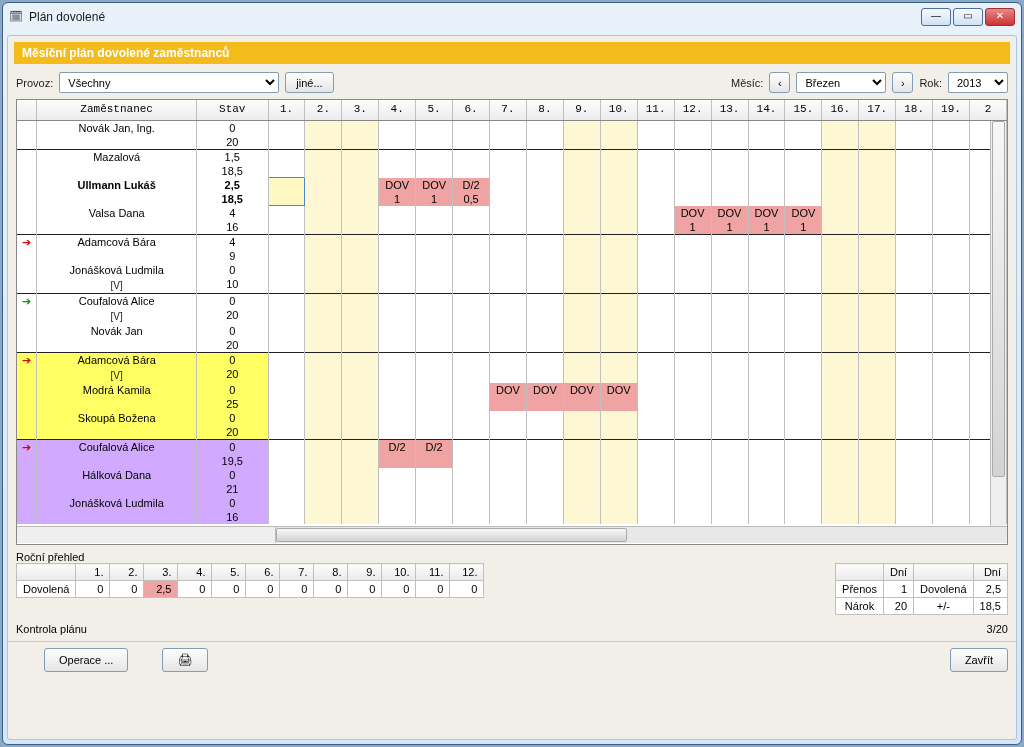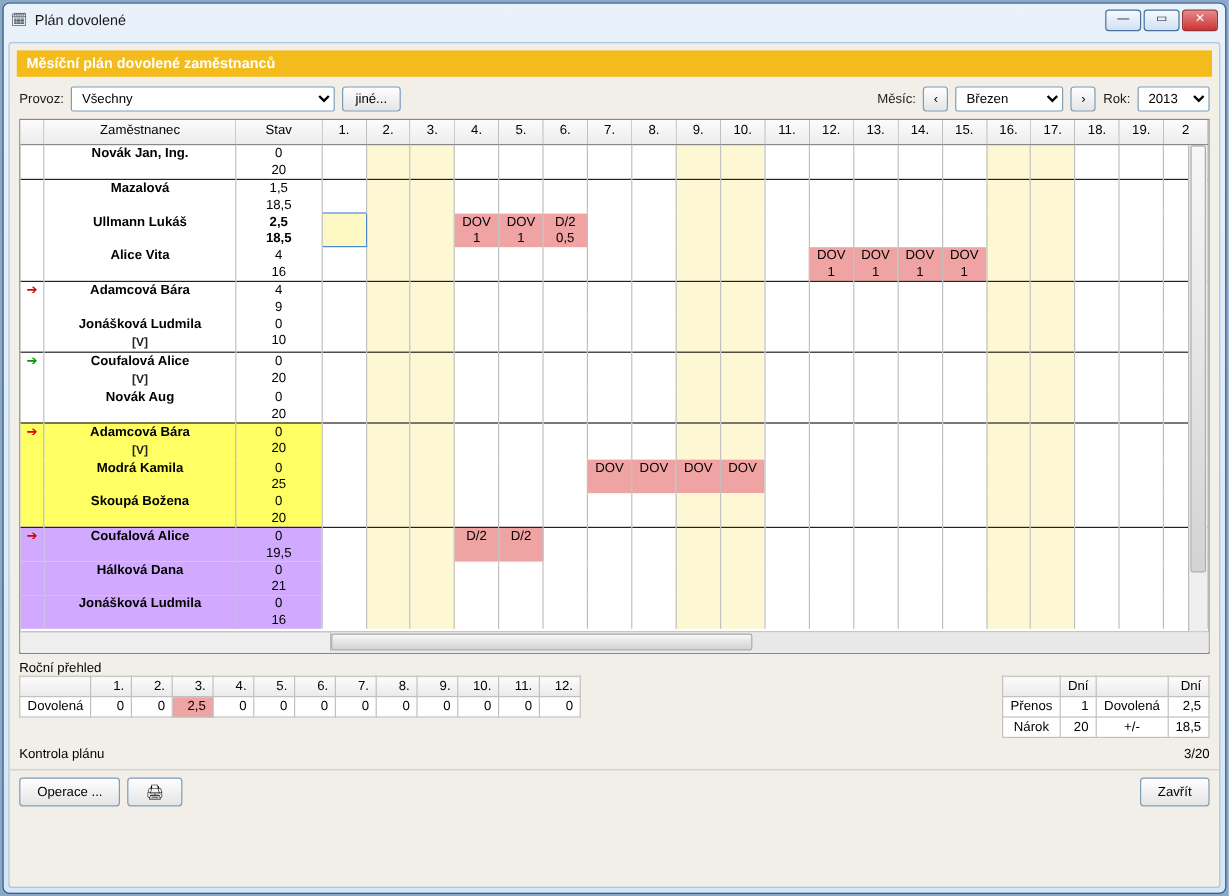--- a/index.html
+++ b/index.html
@@ -63,23 +63,23 @@
   .grid-wrap { border:1px solid #888; margin:0 8px; background:#fff; height:446px; position:relative; }
   .grid-scroll { overflow:auto; height:calc(100% - 18px); }
   table.grid { border-collapse:collapse; table-layout:fixed; }
   table.grid th, table.grid td {
     border-right:1px solid #c0c0c0; padding:0; text-align:center; vertical-align:top;
     height:16px; line-height:15px;
   }
   table.grid thead th {
     background: linear-gradient(#fcfcfc,#ececec);
     border-bottom:1px solid #888; font-weight:normal; height:20px; line-height:19px;
-    position:sticky; top:0; z-index:2;
-  }
-  .col-emp { width:160px; text-align:left; padding-left:4px; border-right:1px solid #888;font-weight:bold; }
+    position:sticky; top:0; z-index:2;font-family:Liberation Mono, monospace;
+  }
+  .col-emp { width:160px; text-align:left; padding-left:4px; border-right:1px solid #888; }
   .col-icon { width:20px; border-right:none; }
   .col-stav { width:72px; border-right:1px solid #888; }
   .col-day { width:37px; }
   .grid tbody tr.rg { border-top:1px solid #222; }
   td.col-emp { text-align:left; padding-left:4px; }
   td.col-stav { text-align:center; }
   .stav-pair { line-height:14px; padding:0 2px; }
   .cell { height:30px; }
   .shade-weekend { background:#fdf8d3; }
   .shade-pink { background:#f0a3a3; }
@@ -105,21 +105,21 @@
   .bt-left { flex:0 0 auto; }
   .bt-gap { flex:1; }
   .bt-right { flex:0 0 auto; }
   .status-line { display:flex; margin:8px 8px 0 8px; }
   .status-line .sp { flex:1; }
   
   .btnbar { display:flex; gap:6px; padding:6px 8px; border-top:1px solid #ccc; margin-top:6px;}
   .btnbar .sp { flex:1; }
   button.main {
     border:1px solid #7f9db9; border-radius:3px; background:linear-gradient(#fefefe,#e5e5e5);
-    height:24px; padding:0 14px; font:inherit; cursor:pointer;
+    height:24px; padding:0 14px; font:inherit; cursor:pointer;margin-left:28px;
   }
   .printer:before { content:"🖨"; font-size:12px;}
   td.twoText { line-height:14px; }
   .emp-sub { font-size:10px; color:#222; }
   td.sel { border:1px solid #4a88cf !important; background:#fdf8c4; }
   
 </style>
 </head>
 <body>
 
@@ -271,21 +271,21 @@
                 <td class="col-day cell"></td>
                 <td class="col-day cell"></td>
                 <td class="col-day cell shade-weekend"></td>
                 <td class="col-day cell shade-weekend"></td>
                 <td class="col-day cell"></td>
                 <td class="col-day cell"></td>
                 <td class="col-day cell"></td>
               </tr>
               <tr class="">
                 <td class="col-icon cell"></td>
-                <td class="col-emp cell twoText">Alice Vita</td>
+                <td class="col-emp cell twoText">Valsa Dana</td>
                 <td class="col-stav cell">
                   <div class="stav-pair">4<br>16</div>
                 </td>
                 <td class="col-day cell"></td>
                 <td class="col-day cell shade-weekend"></td>
                 <td class="col-day cell shade-weekend"></td>
                 <td class="col-day cell"></td>
                 <td class="col-day cell"></td>
                 <td class="col-day cell"></td>
                 <td class="col-day cell"></td>
@@ -387,21 +387,21 @@
                 <td class="col-day cell"></td>
                 <td class="col-day cell"></td>
                 <td class="col-day cell shade-weekend"></td>
                 <td class="col-day cell shade-weekend"></td>
                 <td class="col-day cell"></td>
                 <td class="col-day cell"></td>
                 <td class="col-day cell"></td>
               </tr>
               <tr class="">
                 <td class="col-icon cell"></td>
-                <td class="col-emp cell twoText">Novák Aug</td>
+                <td class="col-emp cell twoText">Novák Jan</td>
                 <td class="col-stav cell">
                   <div class="stav-pair">0<br>20</div>
                 </td>
                 <td class="col-day cell"></td>
                 <td class="col-day cell shade-weekend"></td>
                 <td class="col-day cell shade-weekend"></td>
                 <td class="col-day cell"></td>
                 <td class="col-day cell"></td>
                 <td class="col-day cell"></td>
                 <td class="col-day cell"></td>

